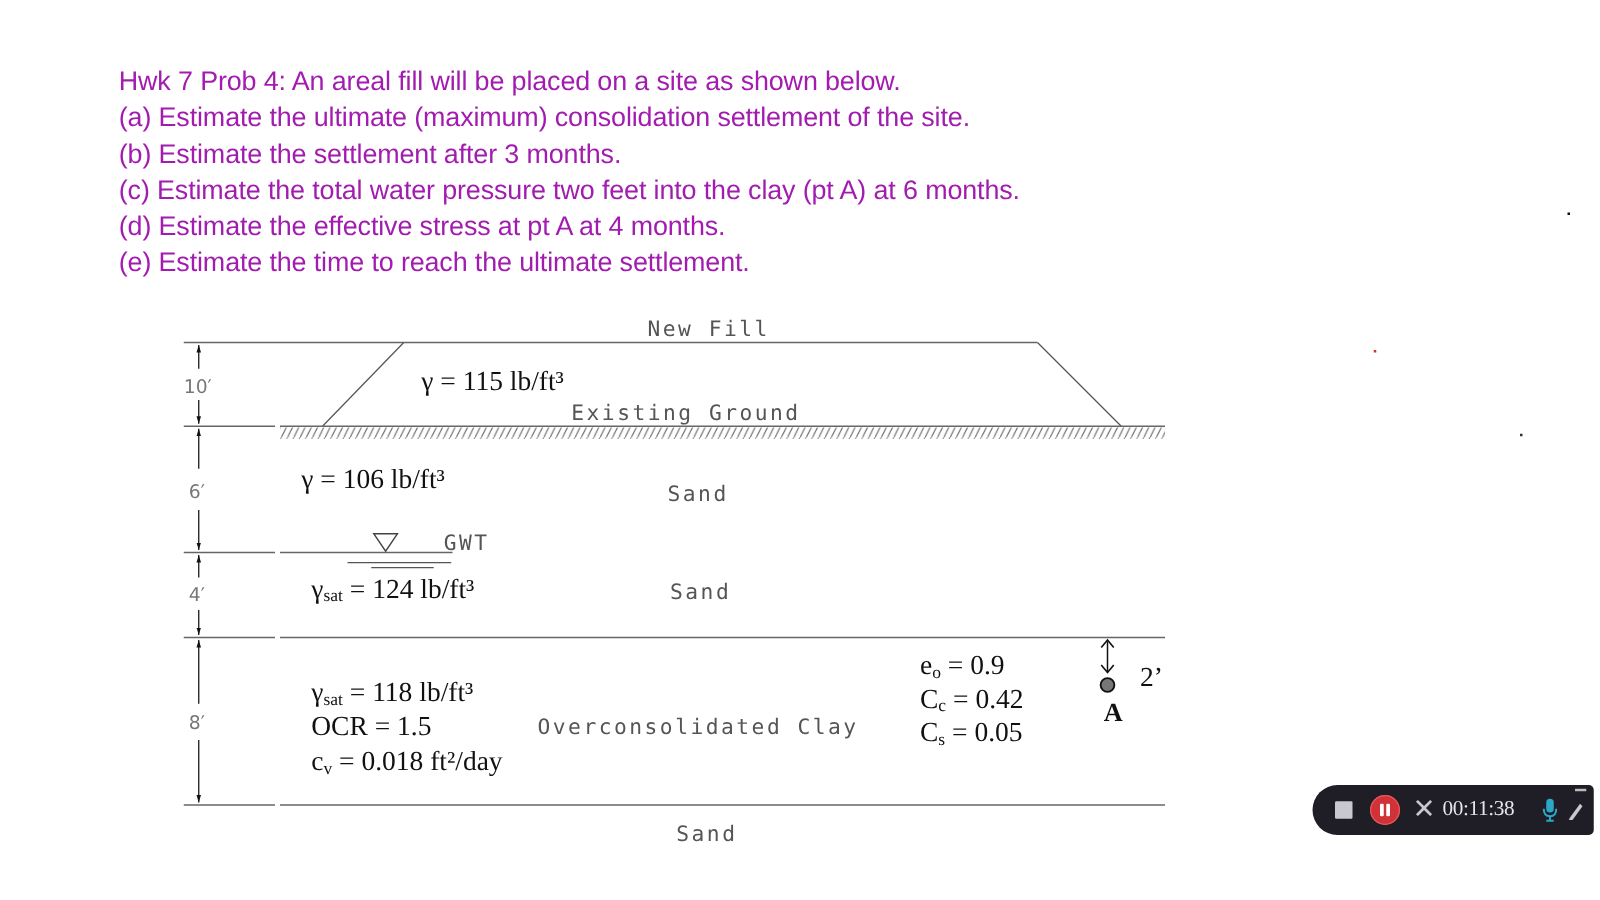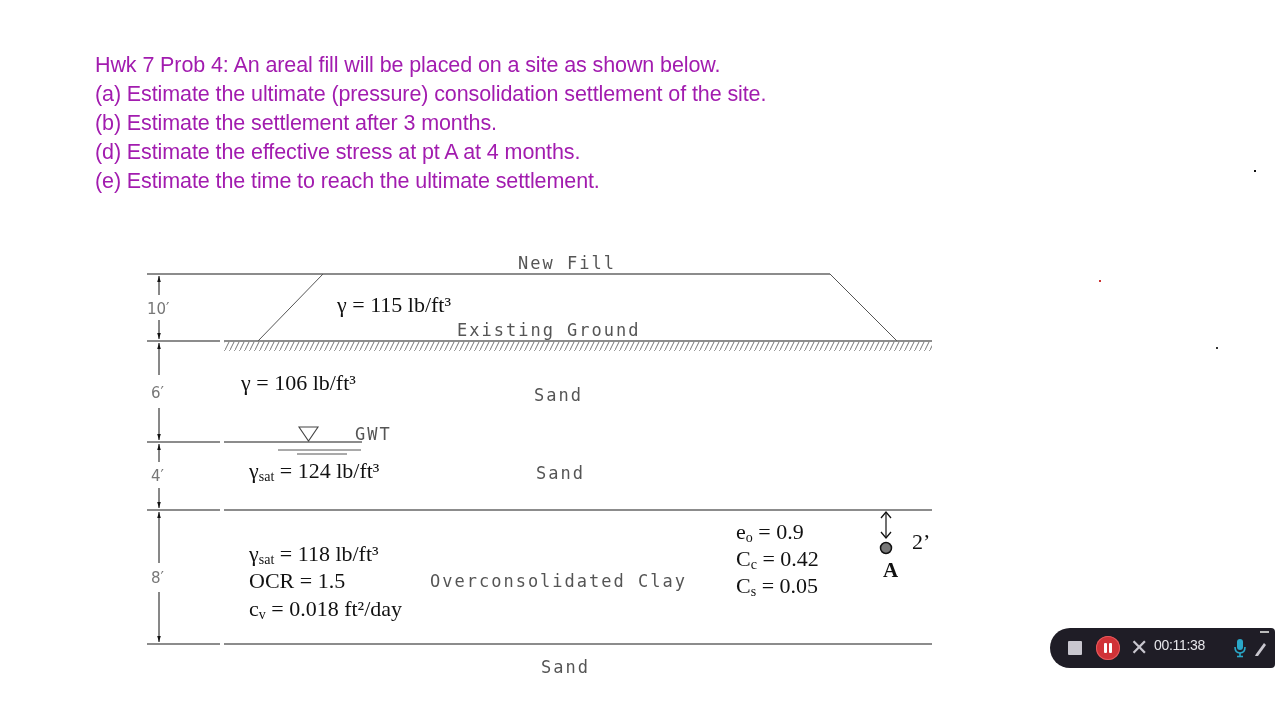--- a/index.html
+++ b/index.html
@@ -9,33 +9,34 @@
     svg.diagram { position:absolute; left:0; top:0; }
     .cad { font-family:"DejaVu Sans Mono", monospace; fill:#555; font-size:17px; letter-spacing:2px; }
     .dim { font-family:"DejaVu Sans", sans-serif; fill:#777; font-size:15px; }
     .serif { font-family:"Liberation Serif", serif; fill:#111; }
     .recorder { position:absolute; left:1050px; top:628px; width:225px; height:40px; background:#1f1d26; border-radius:20px 4px 4px 20px; display:flex; align-items:center; color:#fff; }
     .rec-stop { position:absolute; left:18px; top:13px; width:14px; height:14px; background:#c9c7cf; border-radius:1px; }
     .rec-pause { position:absolute; left:46px; top:8px; width:24px; height:24px; background:#d03237; border-radius:50%; box-shadow:0 0 0 1px #e35b5e inset; }
     .rec-pause::before, .rec-pause::after { content:""; position:absolute; top:7px; width:3px; height:10px; background:#fff; border-radius:1px; }
     .rec-pause::before { left:8px; } .rec-pause::after { left:13px; }
     .rec-close { position:absolute; left:80px; top:8px; width:20px; height:24px; color:#c9c7cf; font-size:22px; line-height:24px; font-family:"DejaVu Sans", sans-serif; font-weight:bold; }
-    .rec-time { position:absolute; left:104px; top:9px; font-family:Liberation Sans, sans-serif; font-size:14px; color:#e6e6ea; letter-spacing:-0.3px; }
+    .rec-time { position:absolute; left:104px; top:9px; font-family:Liberation Serif, serif; font-size:17px; color:#e6e6ea; letter-spacing:-0.3px; }
     .rec-mic { position:absolute; left:183px; top:10px; width:14px; height:20px; }
     .rec-pen { position:absolute; left:203px; top:11px; width:14px; height:18px; }
     .rec-min { position:absolute; left:210px; top:3px; width:9px; height:2px; background:#bbb; }
     .dot { position:absolute; width:2px; height:2px; }
   </style>
 </head>
 <body>
 
 <div class="problem">
   <div>Hwk 7 Prob 4:  An areal fill will be placed on a site as shown below.</div>
-  <div>(a) Estimate the ultimate (pressure) consolidation settlement of the site.</div>
+  <div>(a) Estimate the ultimate (maximum) consolidation settlement of the site.</div>
   <div>(b) Estimate the settlement after 3 months.</div>
+  <div>(c) Estimate the total water pressure two feet into the clay (pt A) at 6 months.</div>
   <div>(d) Estimate the effective stress at pt A at 4 months.</div>
   <div>(e) Estimate the time to reach the ultimate settlement.</div>
 </div>
 
 <svg class="diagram" width="1280" height="720">
   <defs>
     <pattern id="hatch" width="5" height="10" patternUnits="userSpaceOnUse">
       <line x1="0" y1="10" x2="5" y2="0" stroke="#666" stroke-width="0.9"></line>
     </pattern>
     <marker id="arr" viewBox="0 0 10 10" refX="10" refY="5" markerWidth="6" markerHeight="9" orient="auto-start-reverse">

